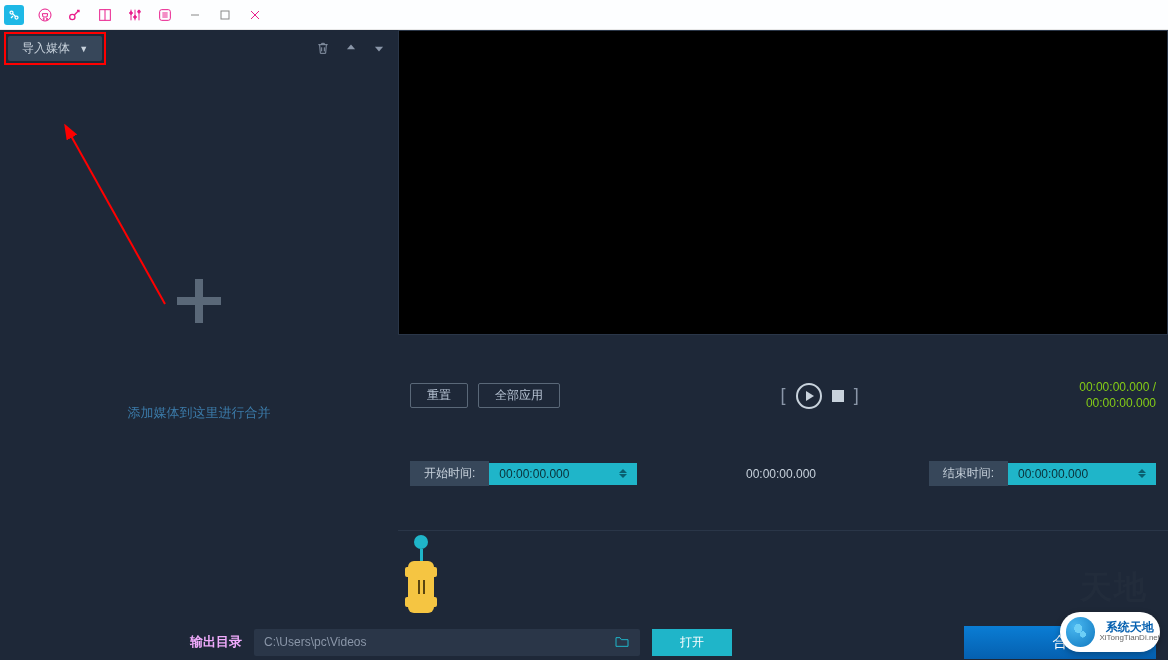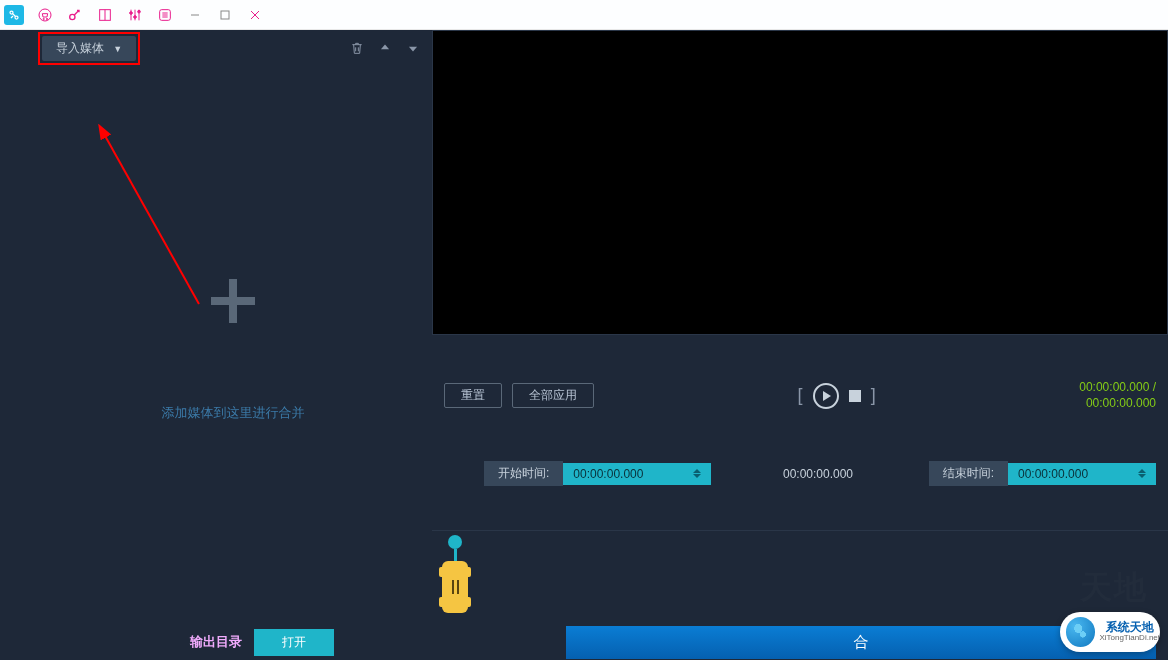--- a/index.html
+++ b/index.html
@@ -10,21 +10,21 @@
 .titlebar .app-icon { width: 20px; height: 20px; background: #1eb8e6; border-radius: 3px; display: flex; align-items: center; justify-content: center; margin-right: 6px; }
 .titlebar .app-icon svg { width: 12px; height: 12px; }
 .titlebar .title { color: #5a6a7a; font-size: 13px; flex: 1; }
 .titlebar .tb-icons { display: flex; align-items: center; gap: 0; }
 .titlebar .tb-icon { width: 30px; height: 28px; display: flex; align-items: center; justify-content: center; color: #e91e8c; cursor: pointer; }
 .titlebar .tb-icon.gray { color: #888; }
 .titlebar .tb-icon.close { color: #e91e8c; }
 .titlebar .tb-icon svg { width: 16px; height: 16px; }
 
 
-.main { display: flex; height: 594px; padding-left: 34px; }
+.main { display: flex; height: 594px; }
 .left-panel { width: 398px; height: 100%; background: #1e2838; display: flex; flex-direction: column; }
 .right-panel { flex: 1; height: 100%; background: #1e2838; display: flex; flex-direction: column; gap: 44px; }
 
 
 .left-toolbar { height: 32px; display: flex; align-items: center; padding: 4px 8px 0 8px; gap: 6px; }
 .import-btn { background: #37475a; color: #c8d2dc; font-size: 12px; padding: 4px 14px; border: none; cursor: pointer; border-radius: 2px; position: relative; }
 .import-highlight { position: absolute; top: -4px; left: -4px; right: -4px; bottom: -4px; border: 2px solid #ff0000; pointer-events: none; }
 .left-toolbar .spacer { flex: 1; }
 .left-toolbar .tool-icon { width: 22px; height: 22px; display: flex; align-items: center; justify-content: center; color: #8a96a8; cursor: pointer; }
 
@@ -50,21 +50,21 @@
 .pc-time { color: #84cc16; font-size: 12px; text-align: right; line-height: 1.3; }
 
 
 .region-row { height: 28px; display: flex; align-items: center; justify-content: center; gap: 30px; background: #16202e; }
 .radio-item { display: flex; align-items: center; gap: 6px; color: #c8d2dc; font-size: 12px; cursor: pointer; }
 .radio-circle { width: 12px; height: 12px; border: 1px solid #c8d2dc; border-radius: 50%; display: flex; align-items: center; justify-content: center; }
 .radio-circle.checked::after { content: ''; width: 6px; height: 6px; background: #c8d2dc; border-radius: 50%; }
 
 
 .time-row { height: 30px; display: flex; align-items: center; padding: 0 12px; gap: 0; margin-top: 4px; }
-.time-label { background: #37475a; color: #c8d2dc; font-size: 12px; padding: 4px 14px; margin-left: 40px; }
+.time-label { background: #37475a; color: #c8d2dc; font-size: 12px; padding: 4px 14px; }
 .time-input { background: #1fb5c9; color: #0a3038; font-size: 12px; padding: 4px 10px; width: 148px; display: flex; align-items: center; justify-content: space-between; }
 .time-spinner { display: flex; flex-direction: column; gap: 1px; }
 .time-spinner span { width: 0; height: 0; border-left: 4px solid transparent; border-right: 4px solid transparent; }
 .time-spinner .up { border-bottom: 4px solid #0a6070; }
 .time-spinner .down { border-top: 4px solid #0a6070; }
 .duration-display { flex: 1; text-align: center; color: #c8d2dc; font-size: 12px; }
 
 
 .timeline { height: 110px; background: #1e2838; position: relative; border-top: 1px solid #2a3648; }
 .timeline-track { position: absolute; top: 16px; left: 10px; right: 10px; height: 72px; }
@@ -266,20 +266,26 @@
               </div>
           </div>
         </div>
       </div>
     </div>
   </div>
 </div>
 
 <div class="bottom-bar">
   <span class="bottom-label">输出目录</span>
+  <div class="path-input">
+    <span>C:\Users\pc\Videos</span>
+    <span class="folder-icon"><svg width="16" height="14" viewBox="0 0 24 20" fill="none" stroke="currentColor" stroke-width="1.5">
+          <path d="M3 5h6l2 3h10v10H3z"></path>
+        </svg></span>
+  </div>
   <button class="open-btn">打开</button>
   <button class="merge-btn">合</button>
 </div>
 
 <div class="faint-wm">天地</div>
 
 <div class="watermark">
   <div class="globe"></div>
   <div class="wm-text">
     <span class="wm-line1">系统天地</span>

